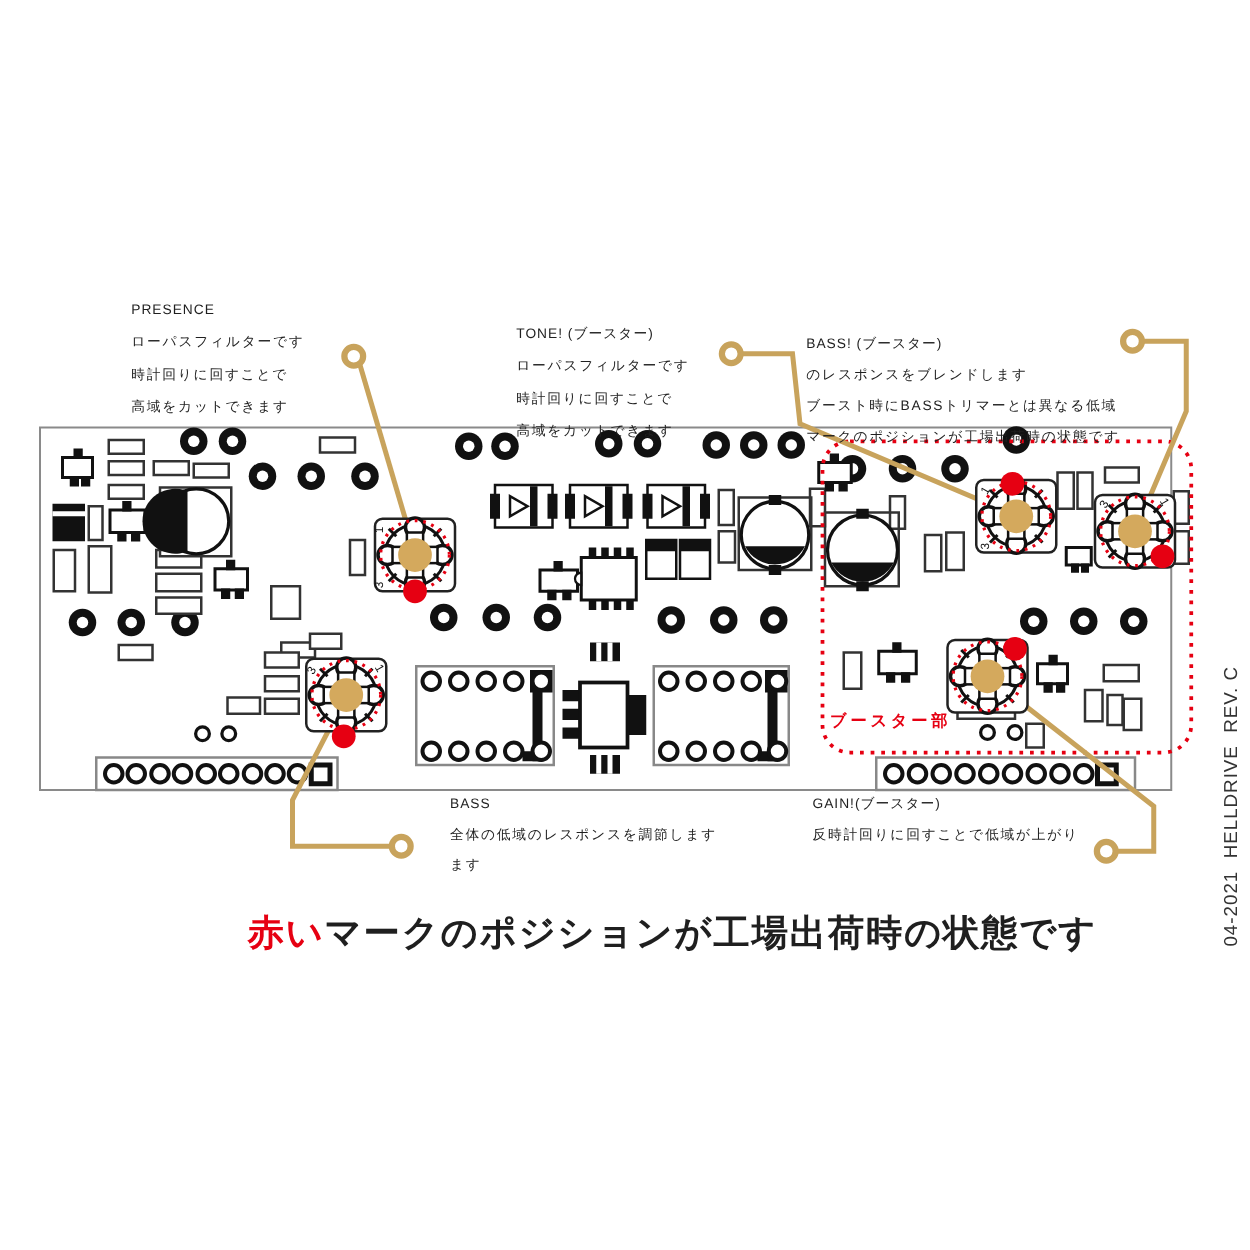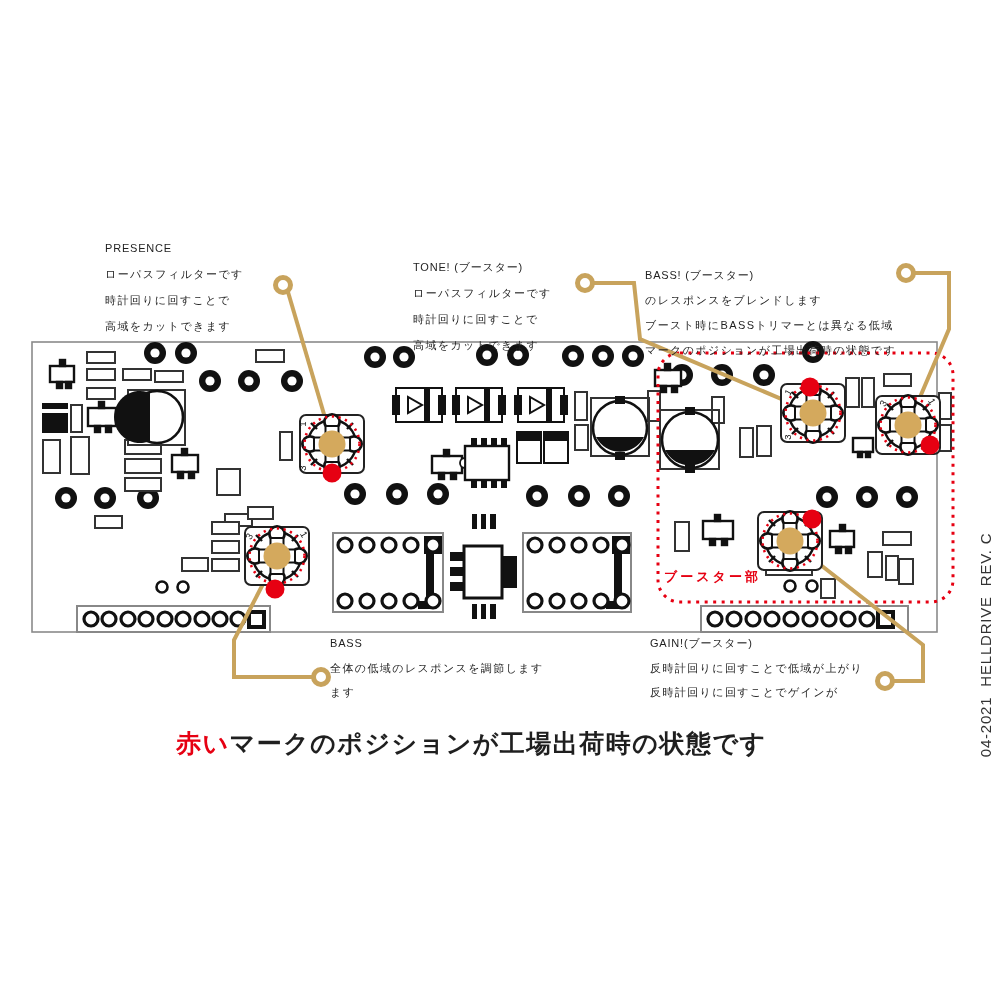--- a/index.html
+++ b/index.html
@@ -3,21 +3,21 @@
 <meta charset="utf-8">
 <style>
   html,body{margin:0;padding:0;background:#fff;}
   .canvas{position:relative;width:1000px;height:1000px;background:#fff;overflow:hidden;
           font-family:"Liberation Sans","DejaVu Sans",sans-serif;color:#1f1f1f;}
   svg{position:absolute;left:0;top:0;}
   .ann{position:absolute;font-size:11px;letter-spacing:1.4px;line-height:26px;white-space:nowrap;z-index:3;}
   .ann .t{letter-spacing:0.8px;}
   .ann-b{line-height:24.5px;}
   .bass-ann-tight{line-height:25px;}
-  .note{position:absolute;left:176px;top:727px;font-size:25px;font-weight:bold;letter-spacing:1.5px;white-space:nowrap;z-index:3;}
+  .note{position:absolute;left:198px;top:727px;font-size:29px;font-weight:bold;letter-spacing:1.5px;white-space:nowrap;z-index:3;}
   .note .red{color:#e60012;}
   .booster-label{position:absolute;left:664px;top:568px;font-size:13px;font-weight:bold;color:#e60012;letter-spacing:3px;white-space:pre;z-index:3;}
   .side-label{position:absolute;left:985px;top:645px;transform:translate(-50%,-50%) rotate(-90deg);
               font-size:15px;color:#333;letter-spacing:0.8px;white-space:pre;z-index:3;}
   text.pin{font-size:9.5px;fill:#111;font-family:"Liberation Sans",sans-serif;}
 </style>
 </head>
 <body>
 
 <div class="canvas">
@@ -366,30 +366,29 @@
     <div>高域をカットできます</div>
   </div>
 
   <div class="ann bass-ann-tight" style="left:645px;top:235px;margin-top:28px;">
     <div class="t">BASS! (ブースター)</div>
     <div>のレスポンスをブレンドします</div>
     <div>ブースト時にBASSトリマーとは異なる低域</div>
     <div>マークのポジションが工場出荷時の状態です</div>
   </div>
 
-  <div class="ann ann-b" style="left:330px;top:631px;">
+  <div class="ann ann-b" style="left:360px;top:631px;">
     <div class="t">BASS</div>
     <div>全体の低域のレスポンスを調節します</div>
     <div>ます</div>
   </div>
 
   <div class="ann ann-b" style="left:650px;top:631px;">
     <div class="t">GAIN!(ブースター)</div>
     <div>反時計回りに回すことで低域が上がり</div>
-    <div>反時計回りに回すことでゲインが</div>
   </div>
 
   <div class="booster-label">ブースター部</div>
 
   <div class="note">
     <span class="red">赤い</span><span>マークのポジションが工場出荷時の状態です</span>
   </div>
 
   <div class="side-label">04-2021  HELLDRIVE  REV. C</div>
 

